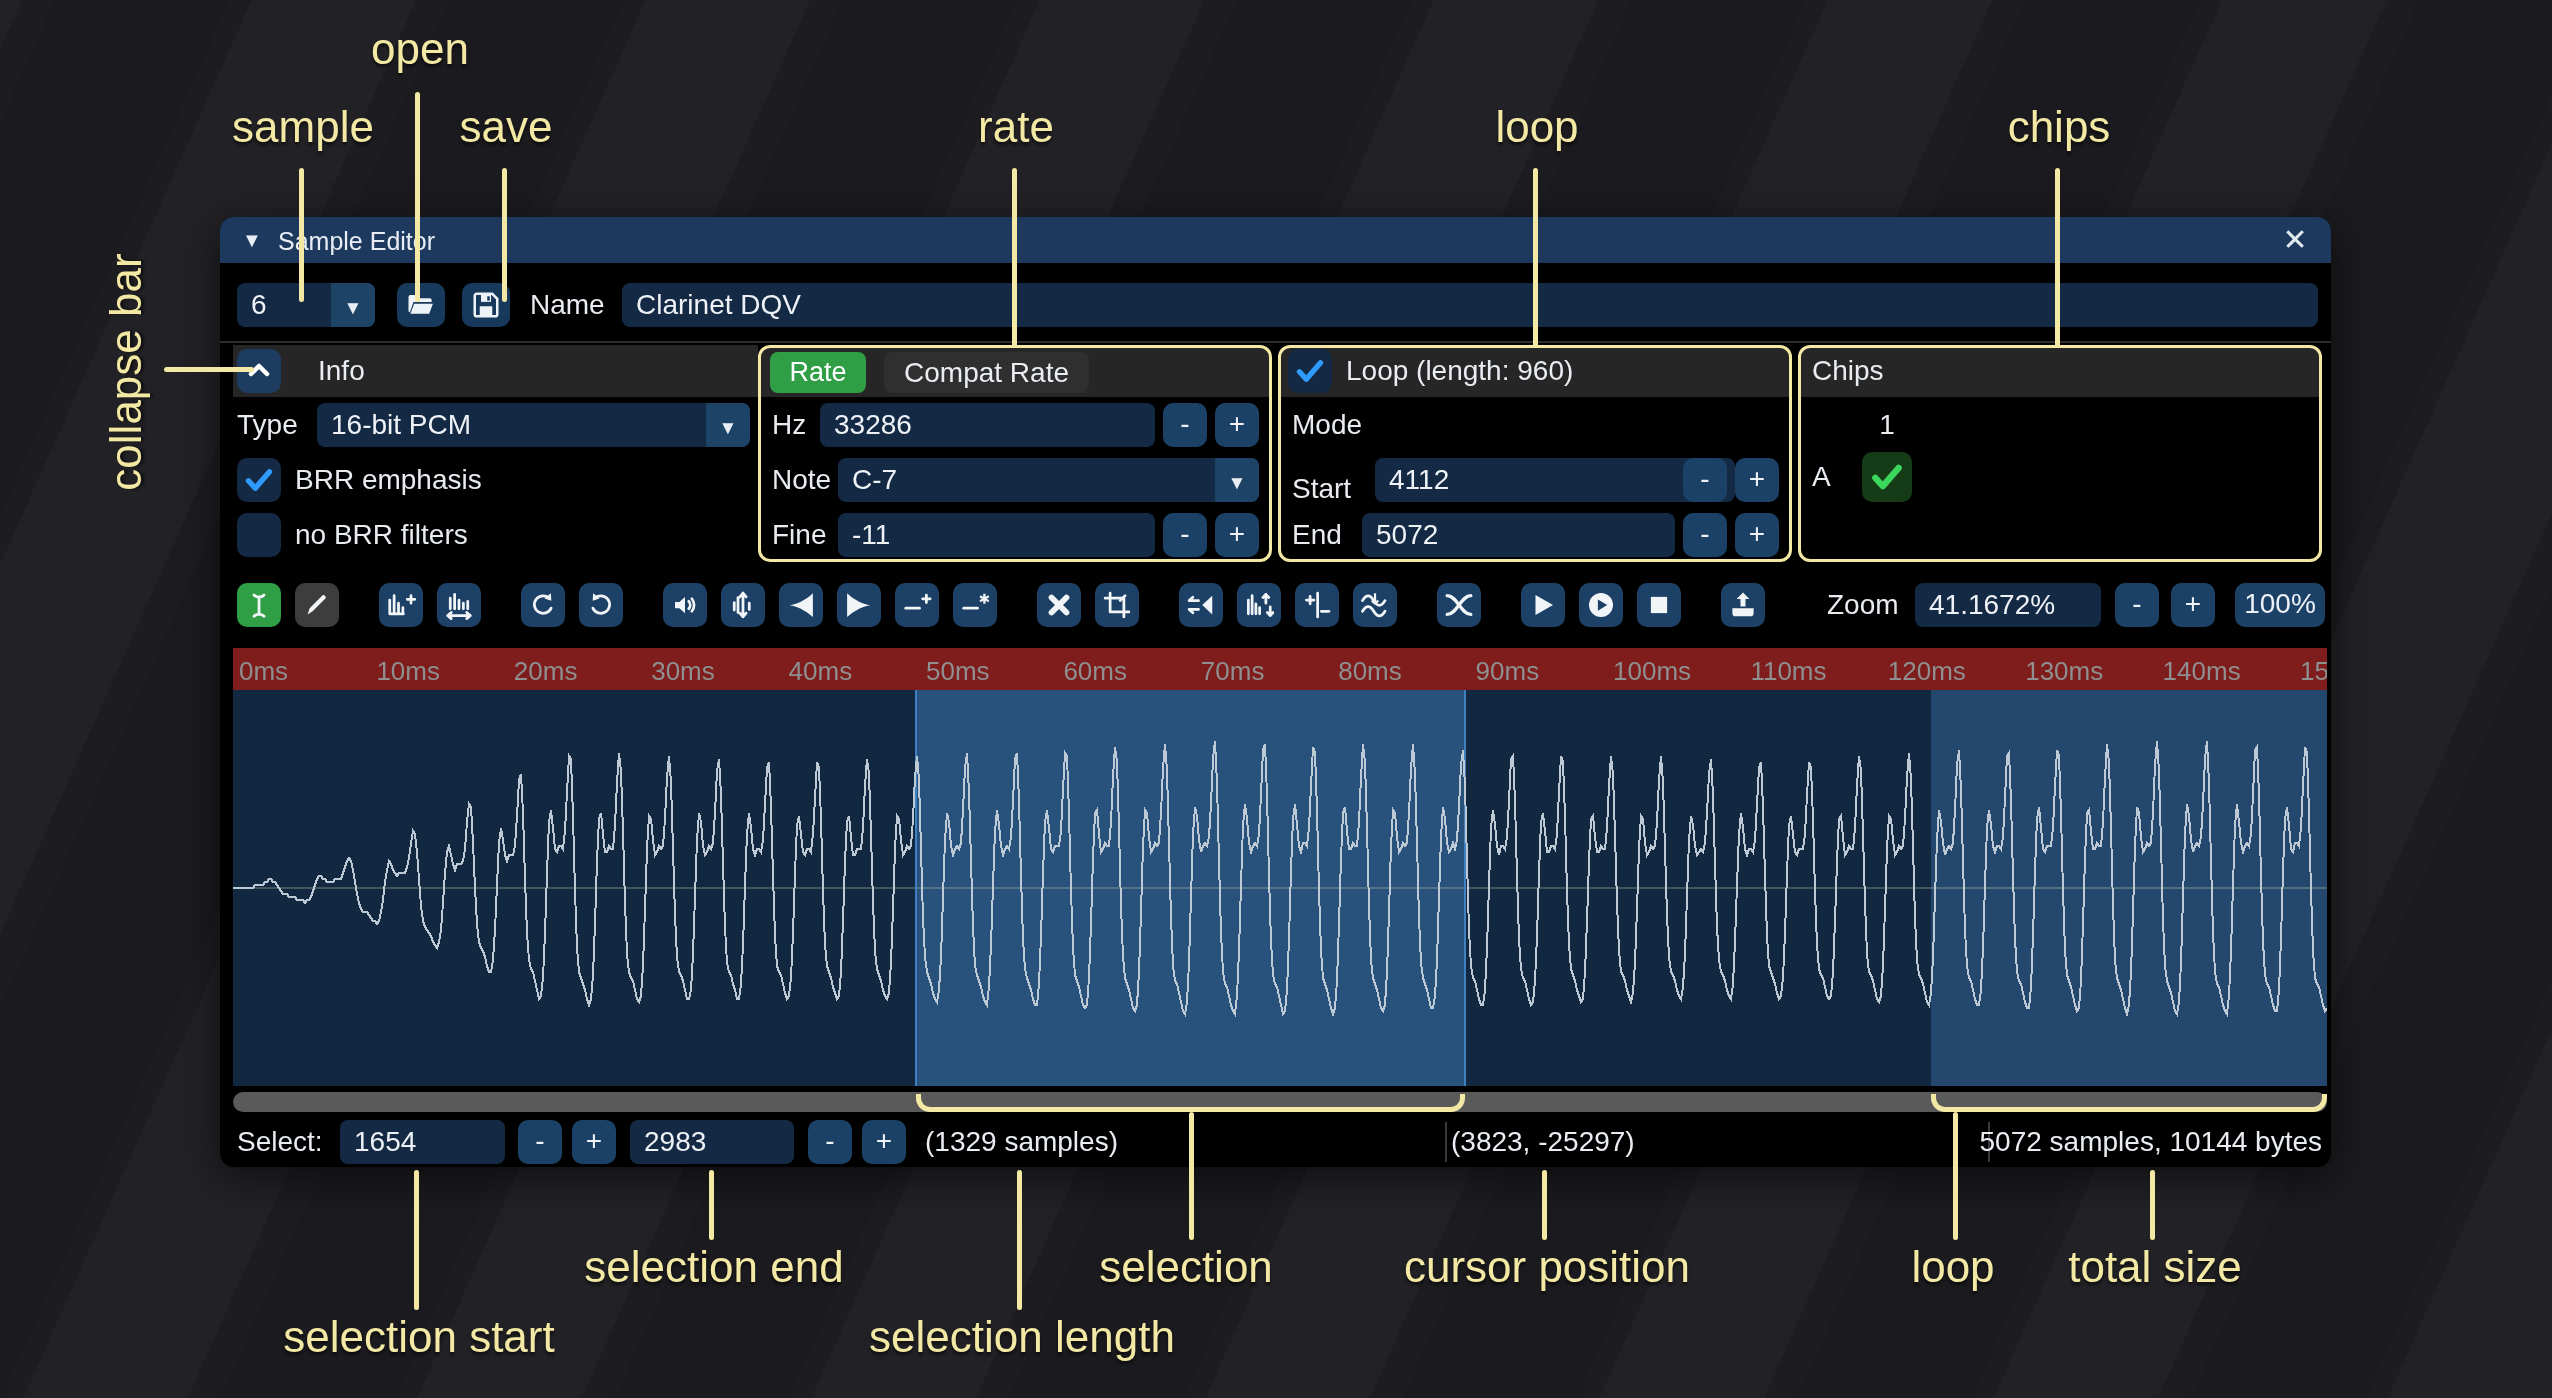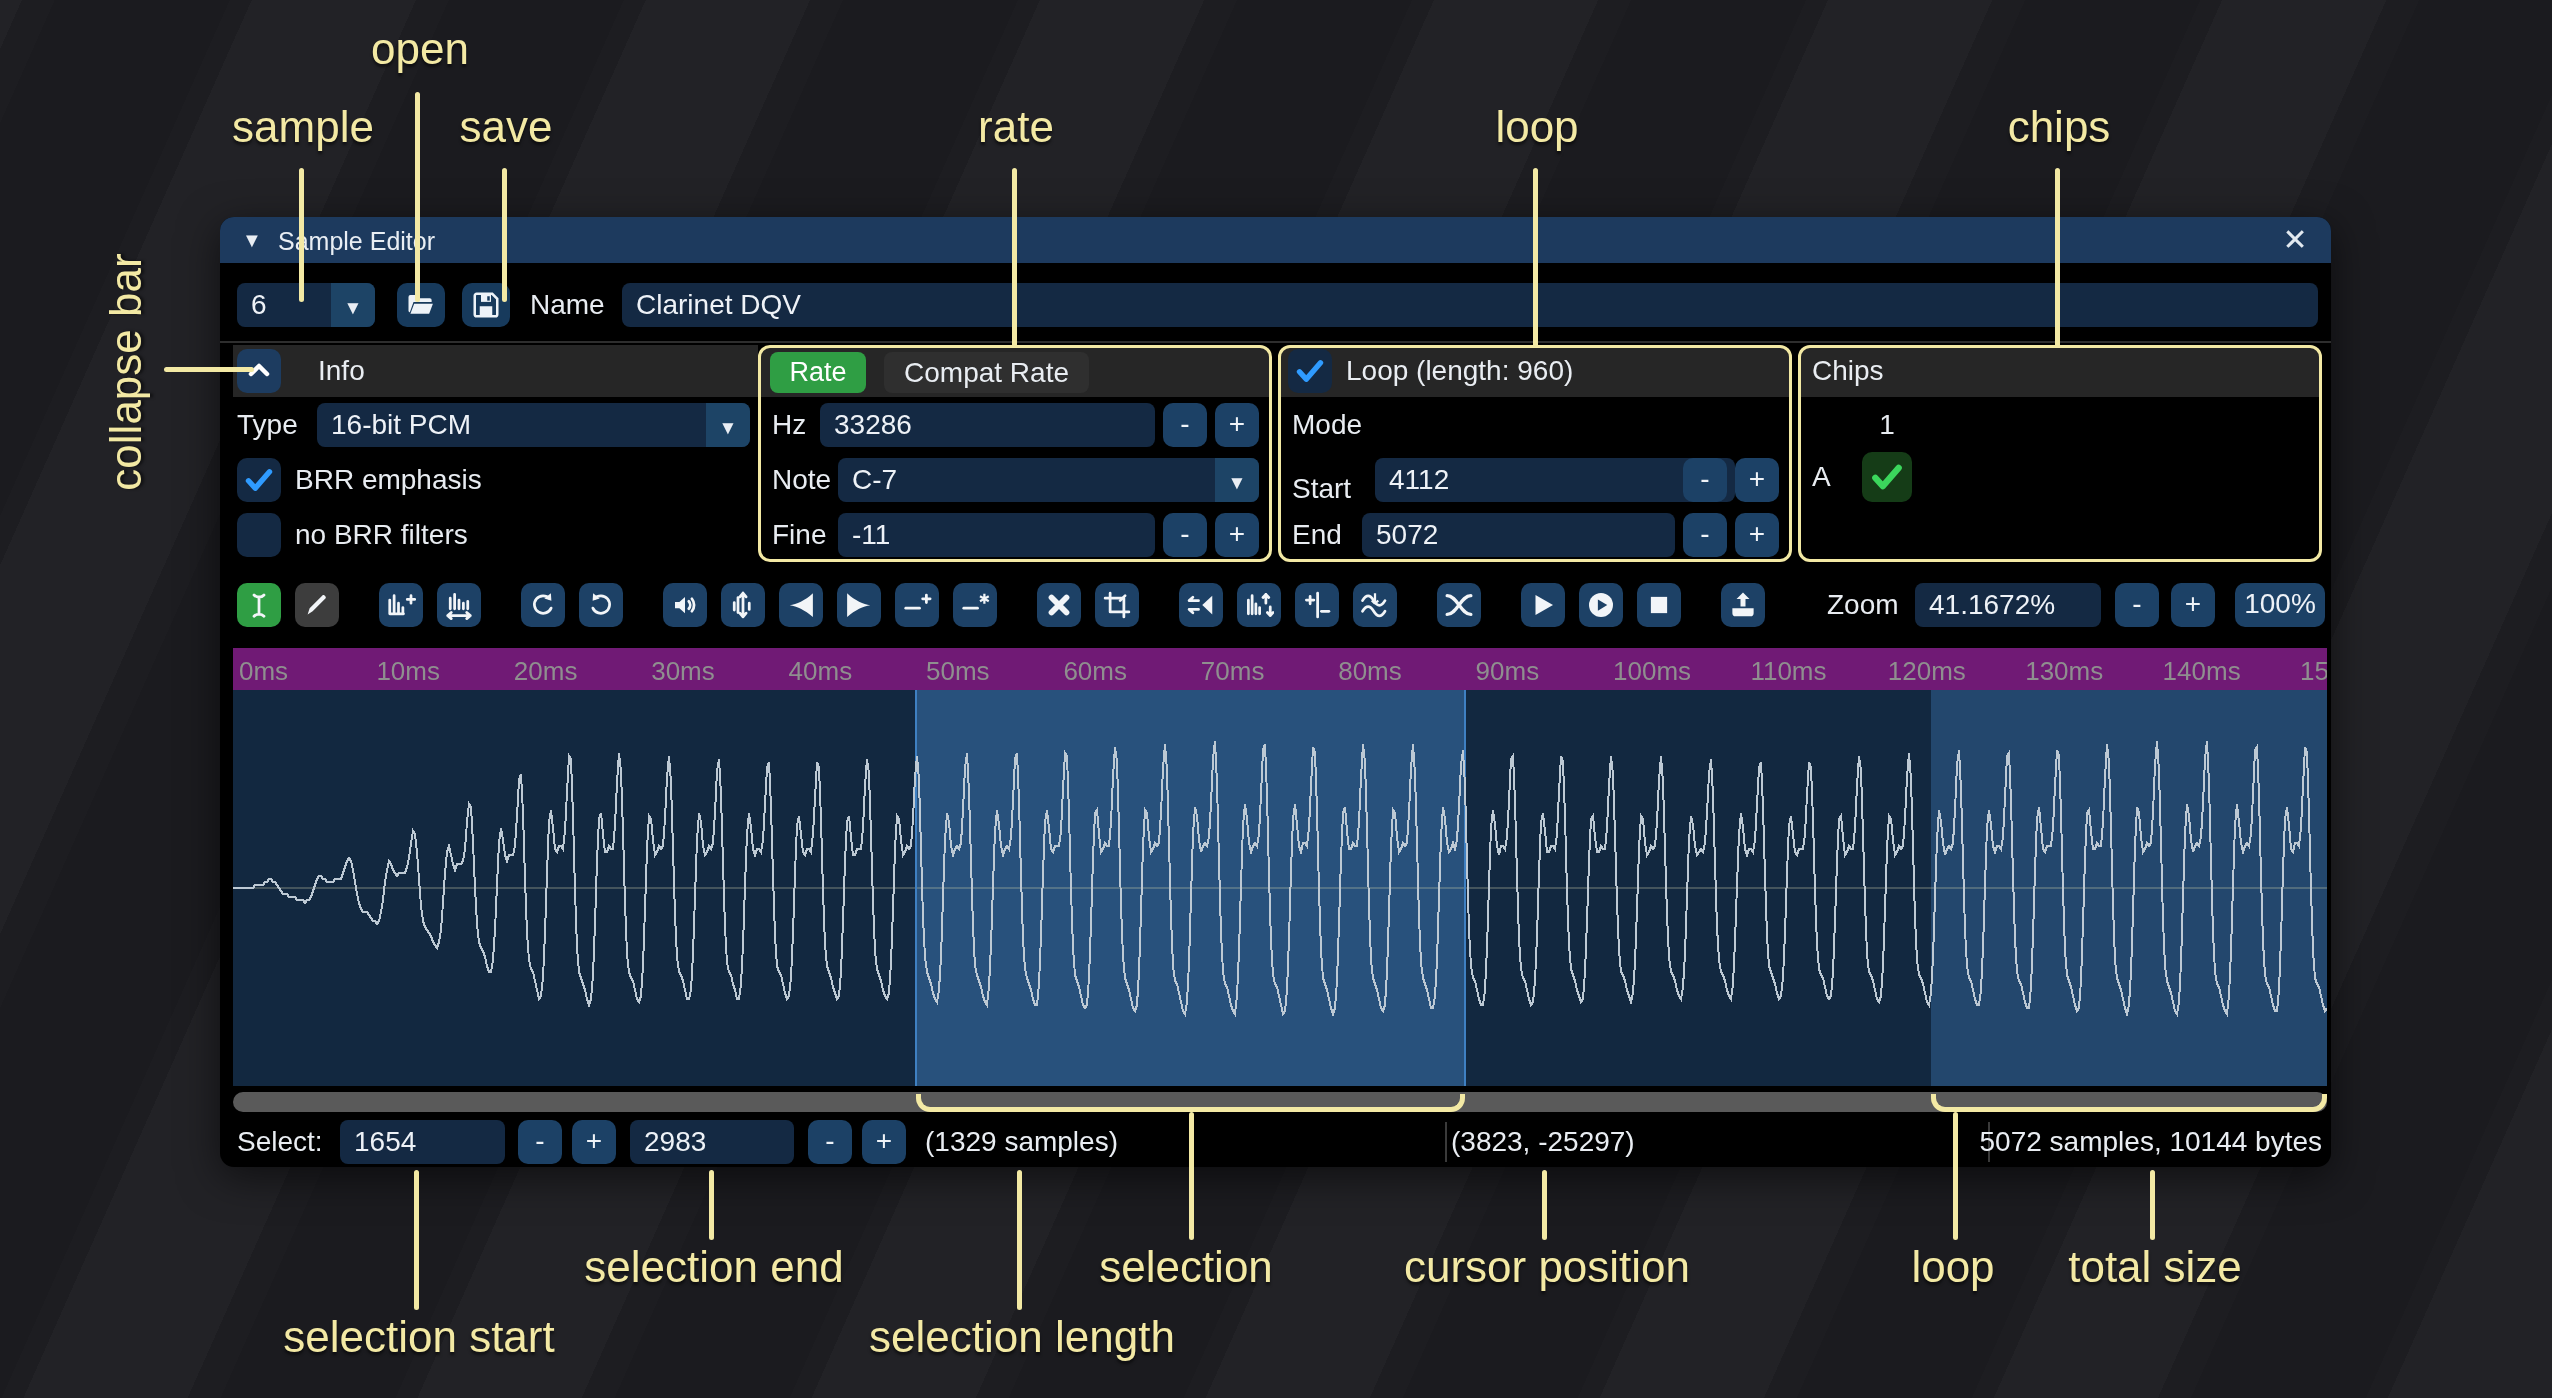--- a/index.html
+++ b/index.html
@@ -45,21 +45,21 @@
   .pill{position:absolute;background:#2f2f2f;border-radius:8px;color:#e9edf2;font-size:28px;
        text-align:center;line-height:41px;}
   .chip-tile{position:absolute;width:50px;height:50px;background:#153c17;border-radius:10px;}
   .chip-tile svg{position:absolute;left:5px;top:5px;}
   
   .tbtn{position:absolute;top:366px;width:44px;height:44px;background:#1d4166;border-radius:10px;}
   .tbtn.green{background:#2f9e44;}
   .tbtn.gray{background:#3d3d3d;}
   .tbtn svg{position:absolute;left:7px;top:7px;}
   
-  .ruler{position:absolute;left:13px;top:431px;width:2094px;height:42px;background:#701a75;overflow:hidden;}
+  .ruler{position:absolute;left:13px;top:431px;width:2094px;height:42px;background:#7f1d1d;overflow:hidden;}
   .ruler .tick{position:absolute;top:0;height:42px;line-height:46px;color:#8f8f8f;font-size:26px;white-space:nowrap;}
   .wave{position:absolute;left:13px;top:473px;width:2094px;height:396px;background:#122840;overflow:hidden;}
   .region{position:absolute;top:0;height:100%;}
   .centerline{position:absolute;left:0;top:197px;width:100%;height:2px;background:rgba(200,205,170,.28);}
   .edge{position:absolute;top:0;width:2px;height:100%;background:#3f80c2;}
   .wave svg{position:absolute;left:0;top:0;}
   .scrollbar{position:absolute;left:13px;top:875px;width:2094px;height:20px;background:#5a5a5a;border-radius:10px;}
   
   .status-text{position:absolute;color:#e9edf2;font-size:28px;height:48px;line-height:48px;top:901px;white-space:nowrap;}
   .vsep{position:absolute;top:905px;width:2px;height:40px;background:#3a3a3a;}

